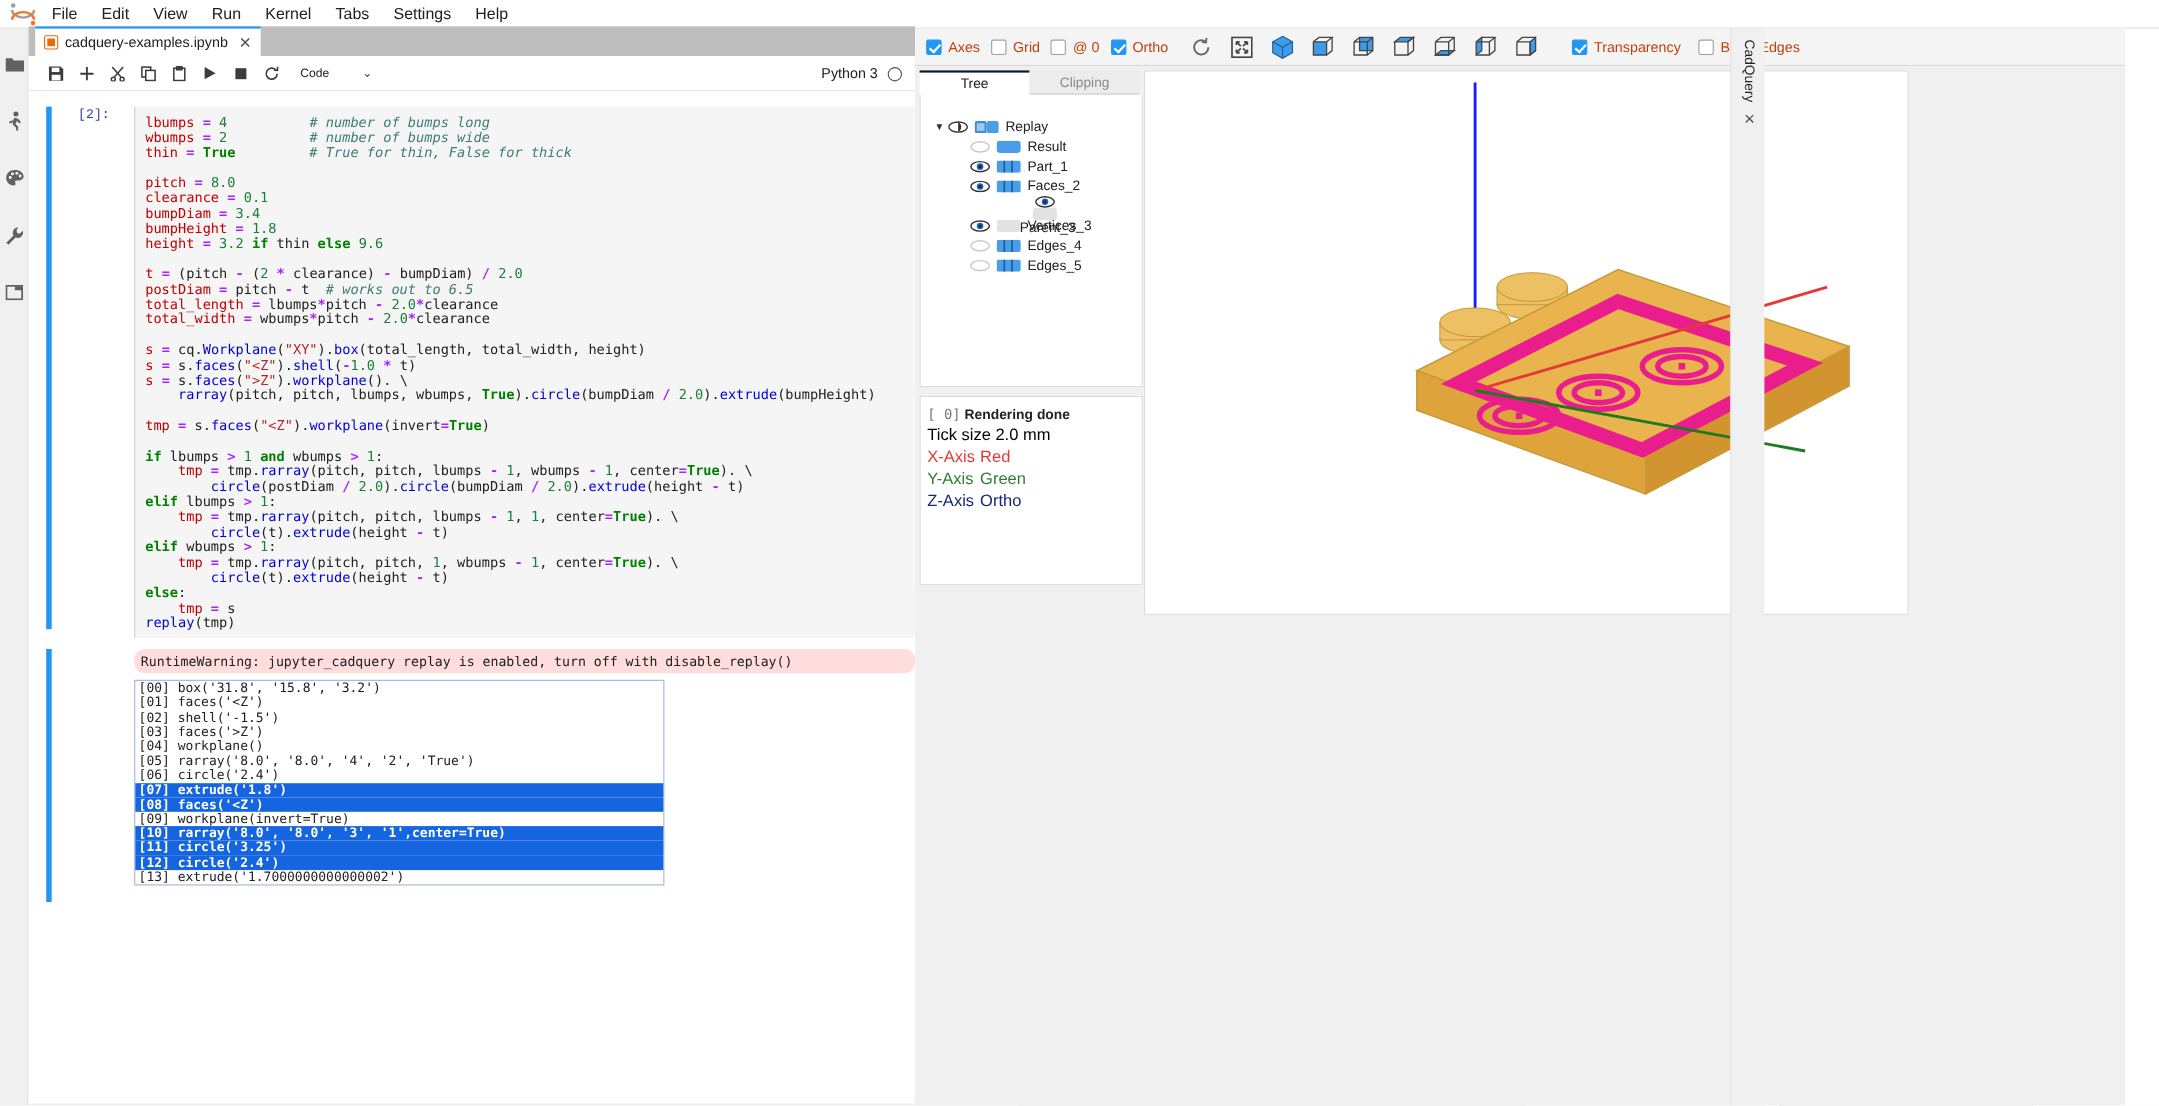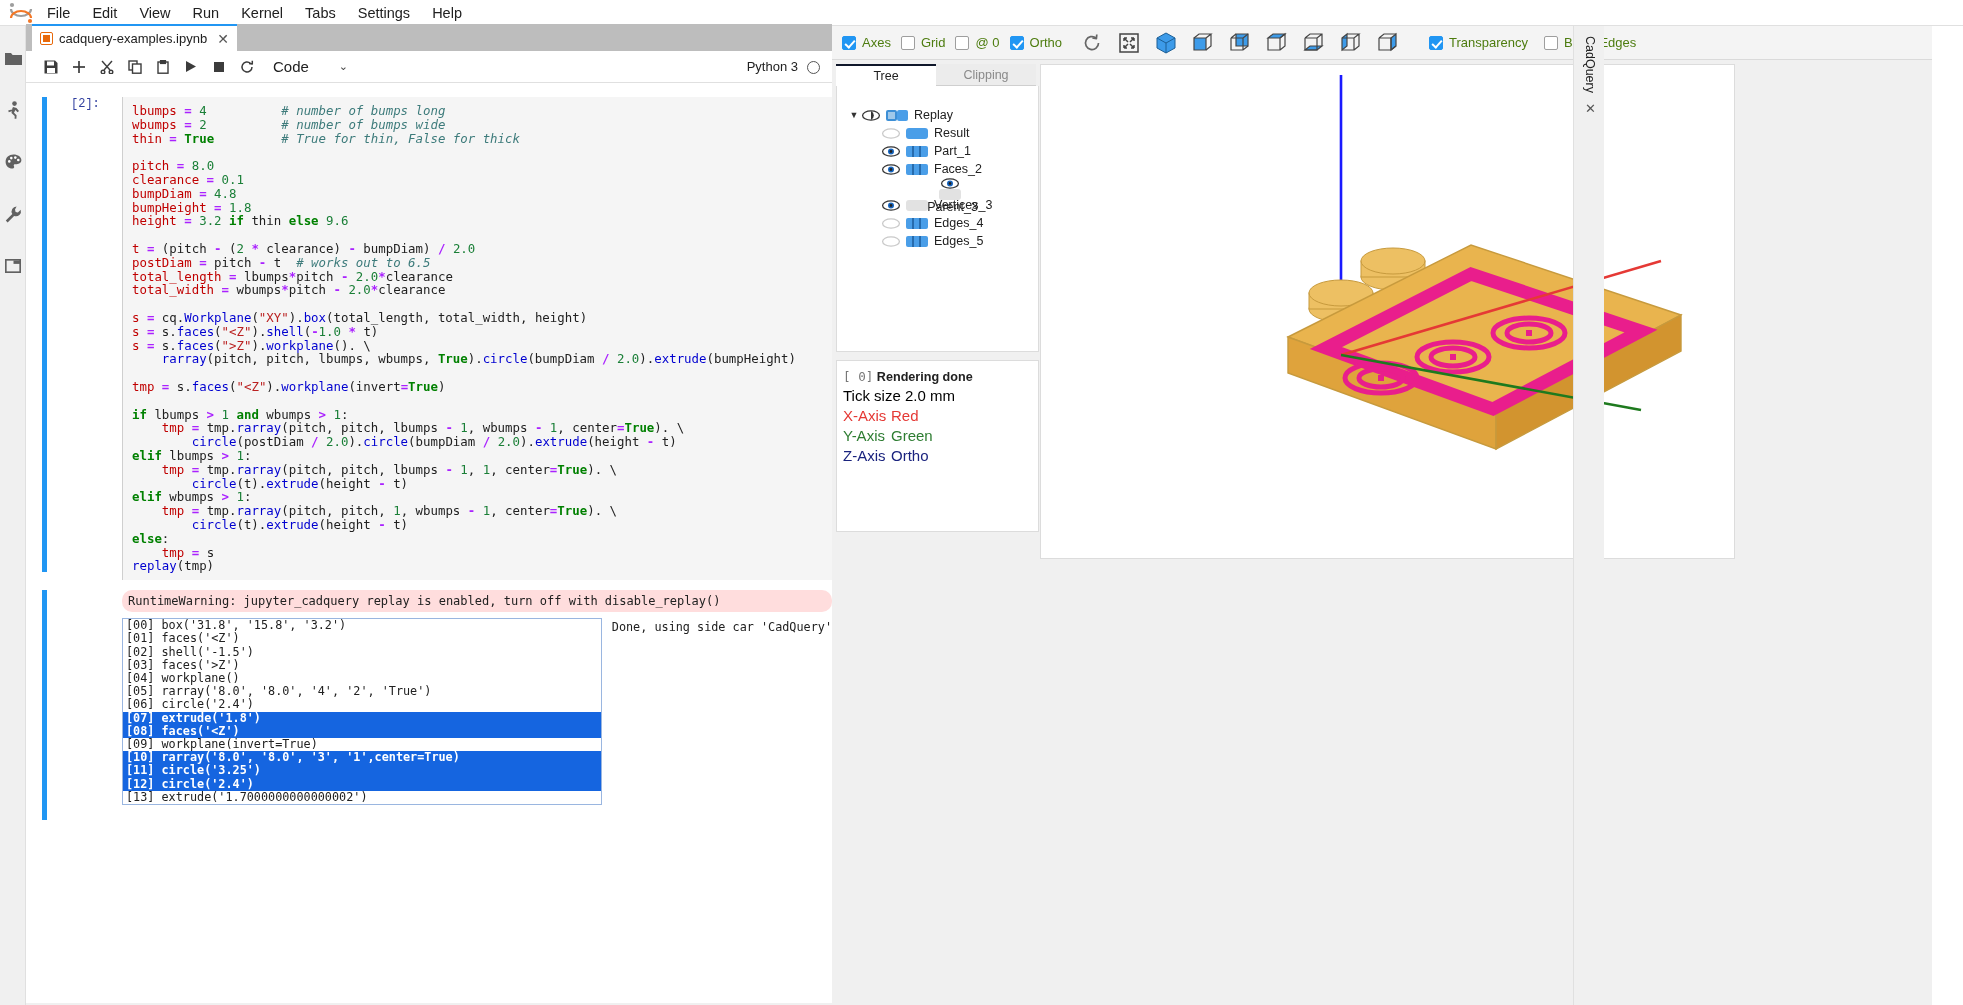--- a/index.html
+++ b/index.html
@@ -33,21 +33,21 @@
   .tab .tabicon::after{ content:''; position:absolute; left:2px; top:2px; right:2px; bottom:2px;
     background:#e8690b; }
   .tab .tabname { font-size:13px; color:#212121; white-space:nowrap; }
   .tab .tabclose { margin-left:10px; font-size:14px; color:#555; line-height:1; }
 
   .nbtoolbar { position:absolute; left:0; top:27px; width:806px; height:32px; background:#fff;
     border-bottom:1px solid #e0e0e0; display:flex; align-items:center; }
   .tb-btn { width:25px; height:26px; display:flex; align-items:center; justify-content:center;
     color:#3c3c3c; margin-left:3px; }
   .tb-btn:first-child{ margin-left:12px; }
-  .celltype { margin-left:14px; font-size:15px; color:#212121; }
+  .celltype { margin-left:14px; font-size:11px; color:#212121; }
   .celltype-caret { margin-left:30px; font-size:11px; color:#444; }
   .kernelinfo { position:absolute; right:34px; top:8px; font-size:13px; color:#212121; }
   .kernelidle { position:absolute; right:12px; top:10px; width:13px; height:13px;
     border:1.4px solid #555; border-radius:50%; }
 
   .nbbody { position:absolute; left:0; top:59px; width:806px; height:920px; background:#fff;
      overflow:hidden; }
   .h1 { font-size:22px; font-weight:bold; color:#212121; margin:18px 0 0 78px; }
 
   .cellwrap { position:relative; margin-top:14px; }
@@ -81,21 +81,21 @@
   .cqpanel { position:absolute; left:832px; top:26px; width:1100px; height:979px;
     background:#f0f0f0; }
   .cqtoolbar { position:absolute; left:0; top:0; width:1100px; height:34px; background:#f4f4f4;
     display:flex; align-items:center; border-bottom:1px solid #dadada; }
   .cb { display:flex; align-items:center; margin-left:10px; }
   .chk { width:14px; height:14px; border:1.4px solid #9e9e9e; border-radius:2px; background:#fff;
      display:inline-block; position:relative; }
   .chk.on { background:#2196f3; border-color:#2196f3; }
   .chk.on::after{ content:''; position:absolute; left:4px; top:1px; width:4px; height:8px;
      border:solid #fff; border-width:0 2px 2px 0; transform:rotate(42deg); }
-  .cblab { font-size:13px; color:#4d7c0f; margin-left:6px; }
+  .cblab { font-size:13px; color:#c2410c; margin-left:6px; }
   .iconbtn { width:31px; height:28px; margin-left:6px; display:flex; align-items:center;
      justify-content:center; background:#f4f4f4; }
   .iconbtn svg{ display:block; }
 
   .cqleft { position:absolute; left:4px; top:38px; width:203px; height:500px; }
   .tabs2 { display:flex; height:22px; }
   .tab2 { flex:0 0 100px; font-size:12.5px; text-align:center; line-height:22px;
      background:#ececec; color:#8a8a8a; border-bottom:1px solid #cfcfcf; }
   .tab2.act { background:#fff; color:#212121; border-top:2px solid #0f172a;
      border-bottom:1px solid #fff; line-height:20px; }
@@ -252,21 +252,21 @@
       <div class="cellwrap">
         <div class="cellbar" style="height:475px;"></div>
         <div class="prompt">[2]:</div>
         <div class="codebox">
           <pre class="code"><span class="cl">lbumps</span> <span class="o">=</span> <span class="n">4</span>          <span class="c"># number of bumps long</span>
 <span class="cl">wbumps</span> <span class="o">=</span> <span class="n">2</span>          <span class="c"># number of bumps wide</span>
 <span class="cl">thin</span> <span class="o">=</span> <span class="bi">True</span>         <span class="c"># True for thin, False for thick</span>
 
 <span class="cl">pitch</span> <span class="o">=</span> <span class="n">8.0</span>
 <span class="cl">clearance</span> <span class="o">=</span> <span class="n">0.1</span>
-<span class="cl">bumpDiam</span> <span class="o">=</span> <span class="n">4.8</span>
+<span class="cl">bumpDiam</span> <span class="o">=</span> <span class="n">3.4</span>
 <span class="cl">bumpHeight</span> <span class="o">=</span> <span class="n">1.8</span>
 <span class="cl">height</span> <span class="o">=</span> <span class="n">3.2</span> <span class="k">if</span> thin <span class="k">else</span> <span class="n">9.6</span>
 
 <span class="cl">t</span> <span class="o">=</span> (pitch <span class="o">-</span> (<span class="n">2</span> <span class="o">*</span> clearance) <span class="o">-</span> bumpDiam) <span class="o">/</span> <span class="n">2.0</span>
 <span class="cl">postDiam</span> <span class="o">=</span> pitch <span class="o">-</span> t  <span class="c"># works out to 6.5</span>
 <span class="cl">total_length</span> <span class="o">=</span> lbumps<span class="o">*</span>pitch <span class="o">-</span> <span class="n">2.0</span><span class="o">*</span>clearance
 <span class="cl">total_width</span> <span class="o">=</span> wbumps<span class="o">*</span>pitch <span class="o">-</span> <span class="n">2.0</span><span class="o">*</span>clearance
 
 <span class="cl">s</span> <span class="o">=</span> cq.<span class="f">Workplane</span>(<span class="s">"XY"</span>).<span class="f">box</span>(total_length, total_width, height)
 <span class="cl">s</span> <span class="o">=</span> s.<span class="f">faces</span>(<span class="s">"&lt;Z"</span>).<span class="f">shell</span>(<span class="o">-</span><span class="n">1.0</span> <span class="o">*</span> t)
@@ -303,21 +303,20 @@
               <div class="rline">[05] rarray('8.0', '8.0', '4', '2', 'True')</div>
               <div class="rline">[06] circle('2.4')</div>
               <div class="rline sel">[07] extrude('1.8')</div>
               <div class="rline sel">[08] faces('&lt;Z')</div>
               <div class="rline">[09] workplane(invert=True)</div>
               <div class="rline sel">[10] rarray('8.0', '8.0', '3', '1',center=True)</div>
               <div class="rline sel">[11] circle('3.25')</div>
               <div class="rline sel">[12] circle('2.4')</div>
               <div class="rline">[13] extrude('1.7000000000000002')</div>
             </div>
-          <div class="doneout">Done, using side car 'CadQuery'</div>
         </div>
       </div>
     </div>
   </div>
 
   <div class="cqpanel">
 
     <div class="cqtoolbar">
       <div class="cb">
         <span class="chk on"></span>

